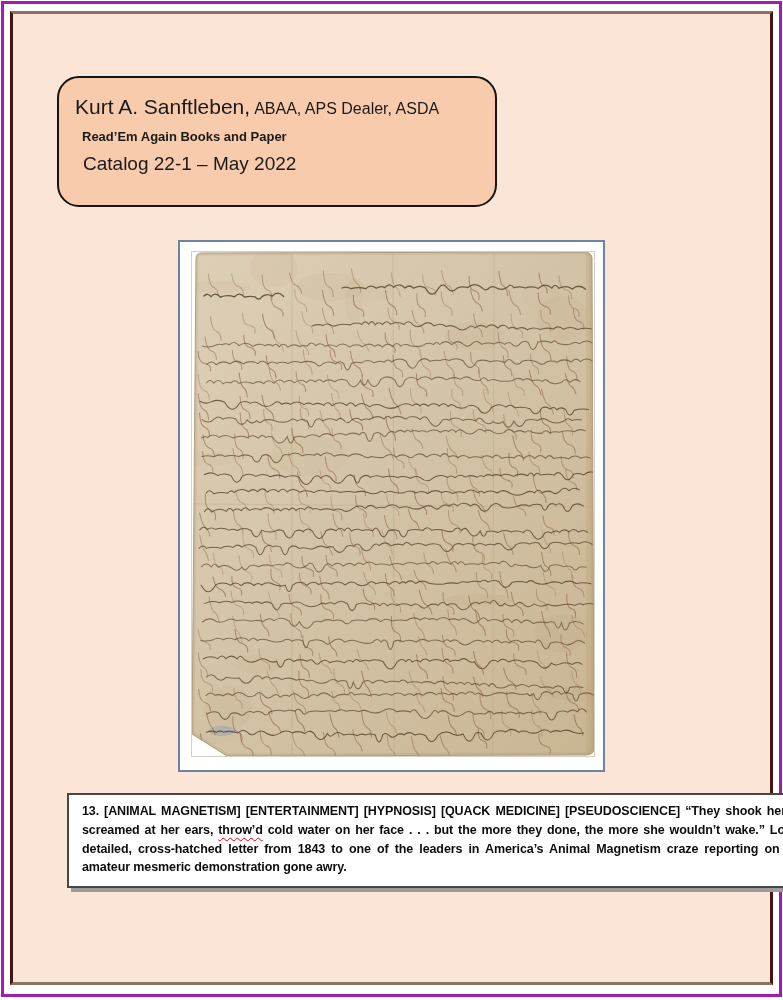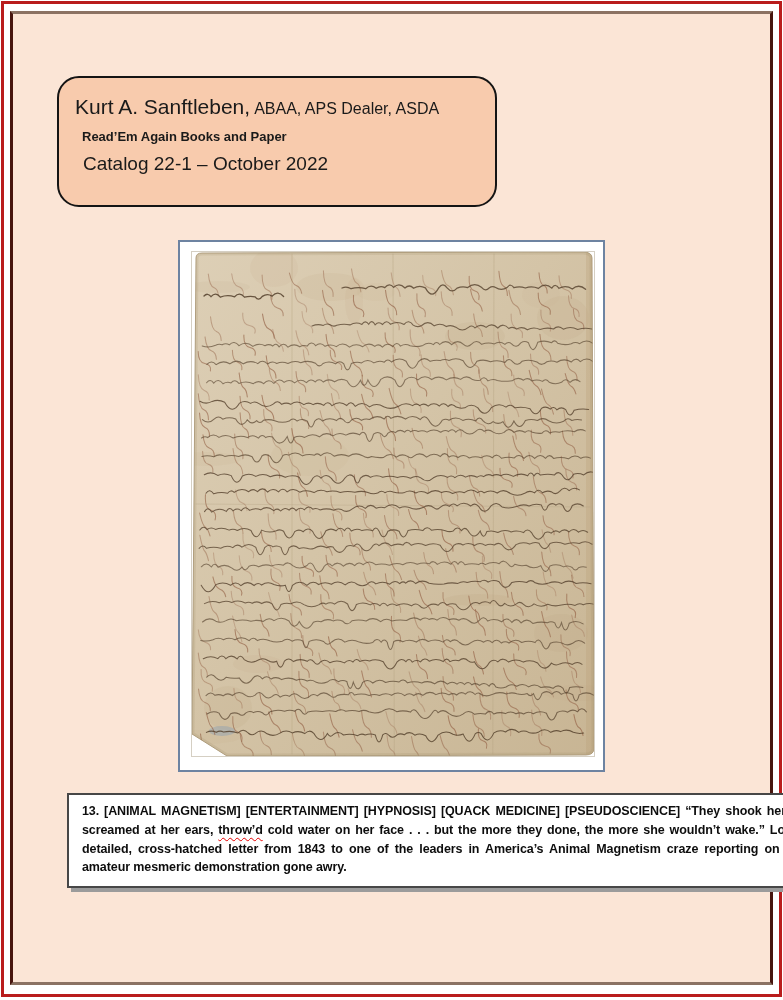--- a/index.html
+++ b/index.html
@@ -5,21 +5,21 @@
   html, body {
     margin: 0; padding: 0;
     width: 783px; height: 1000px;
     overflow: hidden;
     background: #ffffff;
     font-family: "Liberation Sans", sans-serif;
   }
   .outer-frame {
     position: absolute;
     inset: 1px 1px 3px 1px;
-    border: 3px solid #b91c1c;
+    border: 3px solid #a21caf;
   }
   .catalog-page {
     position: absolute;
     left: 6px; top: 7px; right: 6px; bottom: 9px;
     border: 3px solid;
     border-color: #8b7263 #47150e #8b7263 #47150e;
     background: #fbe5d6;
   }
   
   .header-box {
@@ -86,21 +86,21 @@
 <body>
 
 <div class="outer-frame">
   <div class="catalog-page">
 
     <div class="header-box">
       <div class="h-line1">
         <span>Kurt A. Sanftleben,</span><span class="h-cred">ABAA, APS Dealer, ASDA</span>
       </div>
       <div class="h-line2">Read’Em Again Books and Paper</div>
-      <div class="h-line3">Catalog 22-1 – October 2022</div>
+      <div class="h-line3">Catalog 22-1 – May 2022</div>
     </div>
 
     <figure class="photo-frame">
       <div class="letter-photo">
         <svg id="letter-svg" viewBox="0 0 402 504" preserveAspectRatio="none" role="img" aria-label="Photograph of a long cross-hatched handwritten letter from 1843 on aged tan paper, dated at top right, with diagonal cross-writing over horizontal cursive lines and a clipped bottom-left corner">
           <defs>
             <linearGradient id="paperGrad" x1="0" y1="0" x2="1" y2="1">
               <stop offset="0" stop-color="#ddcfb6"></stop>
               <stop offset="0.45" stop-color="#d4c4a7"></stop>
               <stop offset="1" stop-color="#c8b594"></stop>

